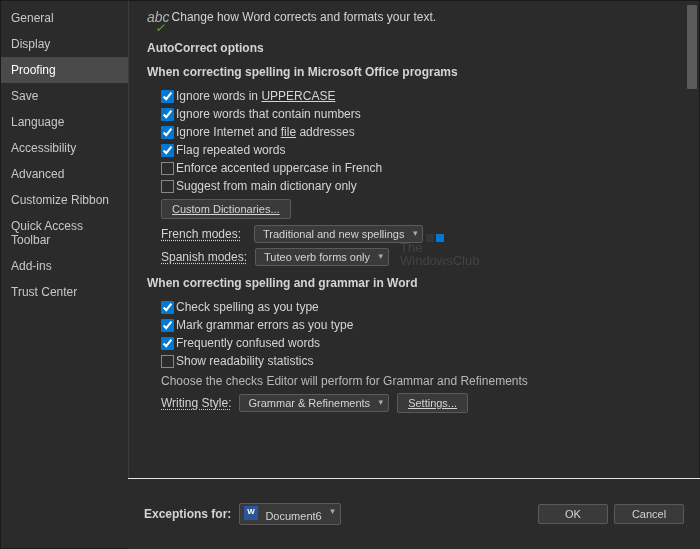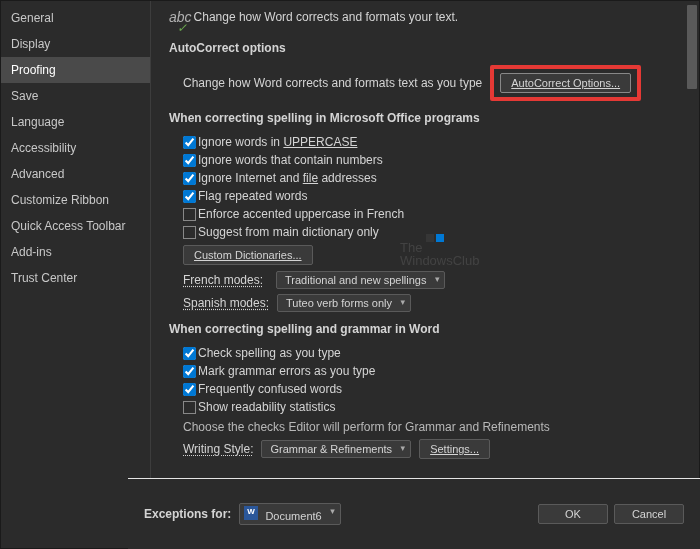--- a/index.html
+++ b/index.html
@@ -13,21 +13,21 @@
   overflow: hidden;
   position: relative;
 }
 .container {
   display: flex;
   height: 100%;
   background: #2b2b2b;
   border: 1px solid #1a1a1a;
 }
 .sidebar {
-  width: 150px;
+  width: 128px;
   background: #2b2b2b;
   border-right: 1px solid #3d3d3d;
   padding-top: 4px;
 }
 .sidebar-item {
   padding: 6px 10px;
   color: #c8c8c8;
   cursor: pointer;
   font-size: 12px;
 }
@@ -243,28 +243,20 @@
   <div class="main">
     <div class="header-row">
       <span class="abc-icon">
         <span>abc</span>
         <span class="check">✓</span>
       </span>
       <span>Change how Word corrects and formats your text.</span>
     </div>
 
     <div class="section-title">AutoCorrect options</div>
-    <div class="sub-row">
-      <span>Change how Word corrects and formats text as you type</span>
-      <span class="highlight-box">
-        <button class="btn">
-          <span class="u">AutoCorrect Options...</span>
-        </button>
-      </span>
-    </div>
 
     <div class="section-title">When correcting spelling in Microsoft Office programs</div>
 
     <div class="check-row">
       <input type="checkbox" checked="" style="">
       <span><span>Ignore words in </span><span class="u">UPPERCASE</span></span>
     </div>
     <div class="check-row">
       <input type="checkbox" checked="" style="">
       <span>Ignore words that contain numbers</span>

